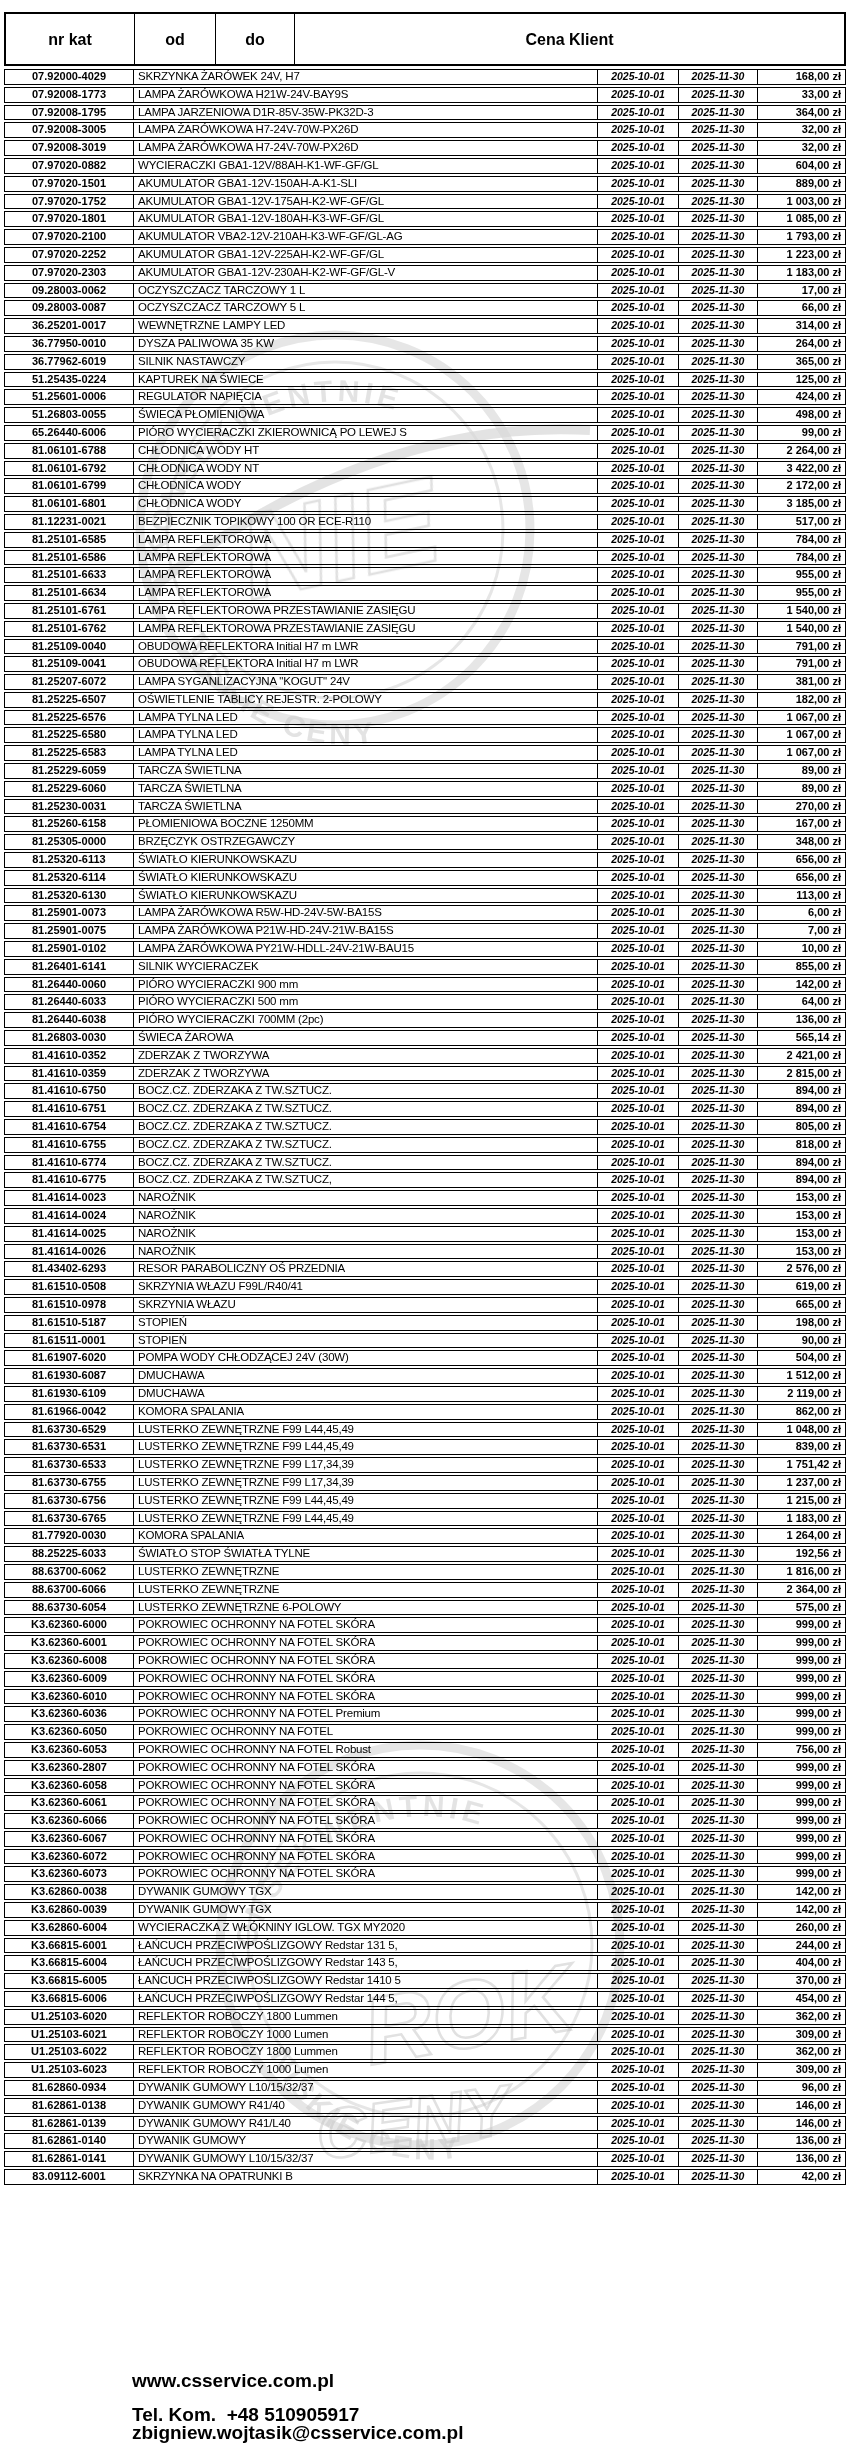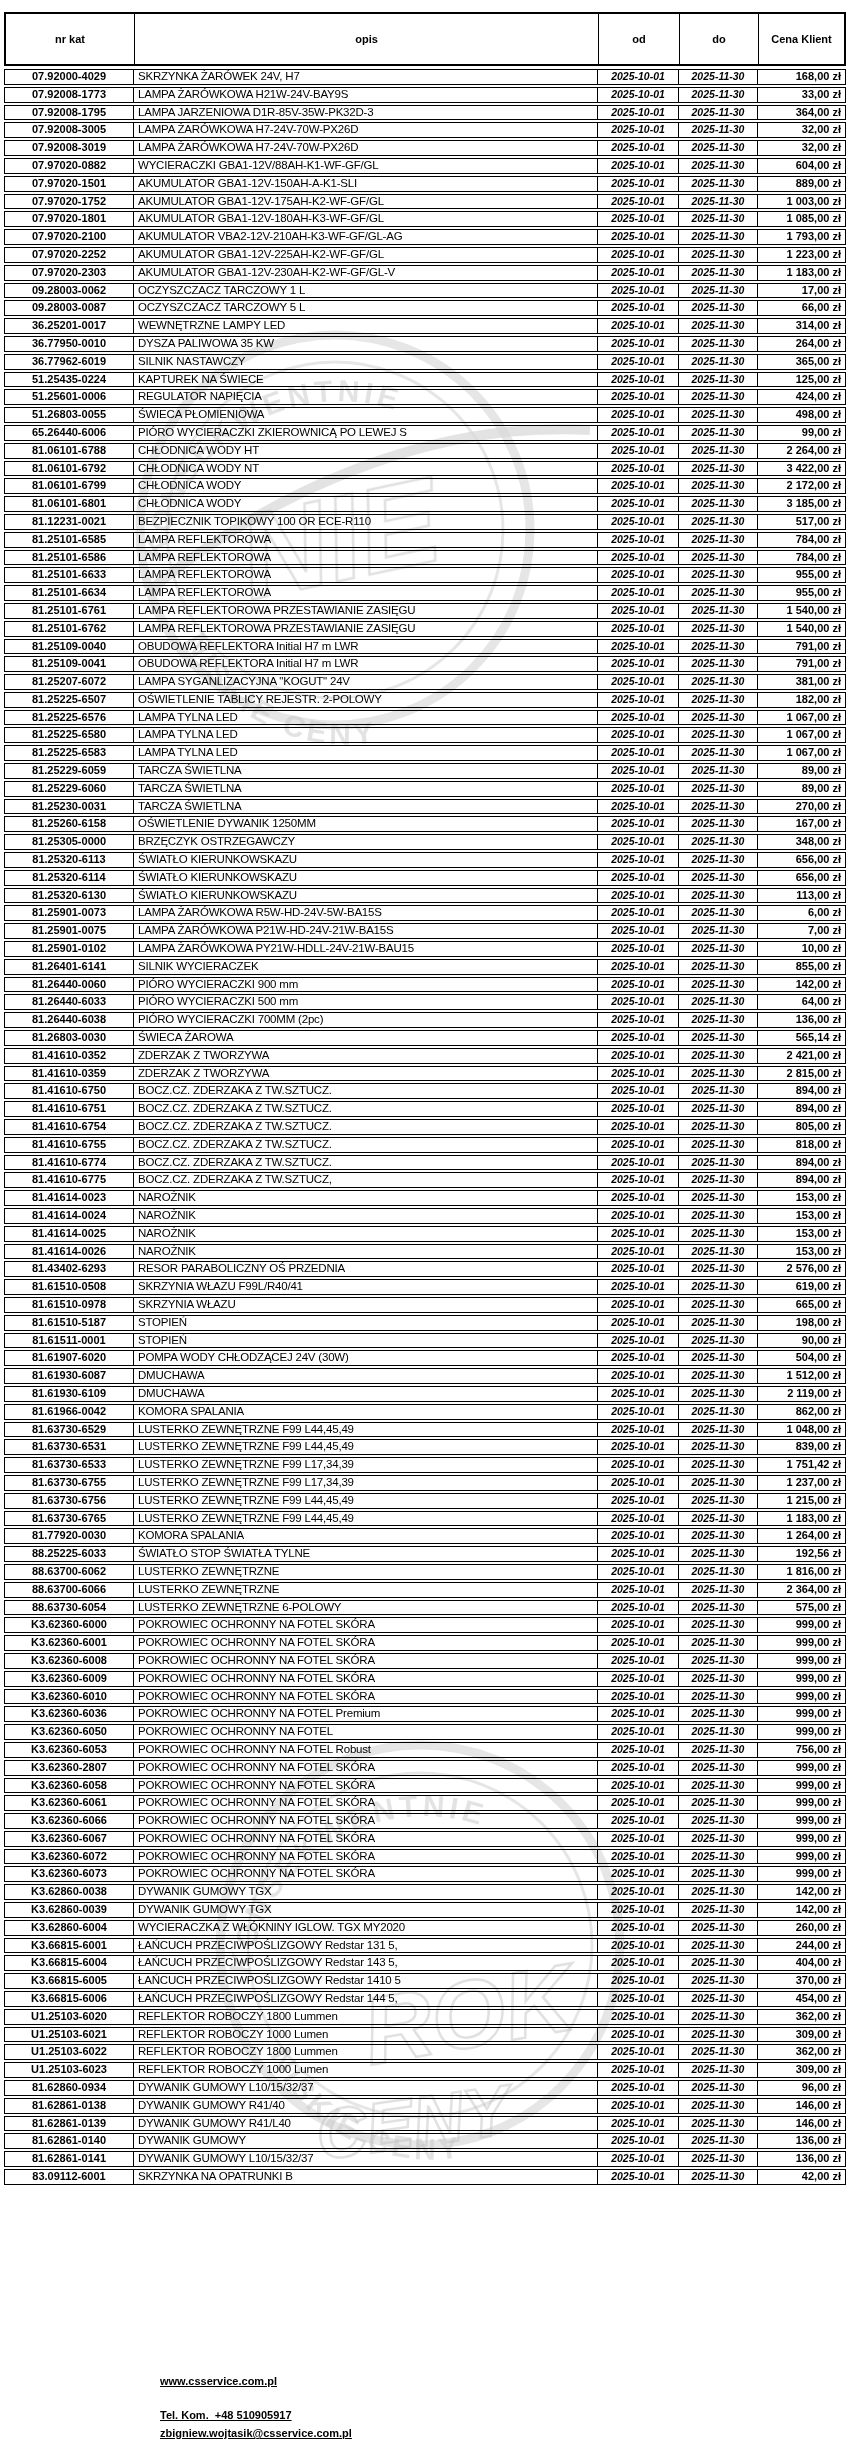--- a/index.html
+++ b/index.html
@@ -1,36 +1,36 @@
 <!DOCTYPE html>
 <html><head>
 <meta charset="utf-8">
 <style>
   html,body{margin:0;padding:0;background:#fff;}
   #page{position:relative;width:850px;height:2454px;background:#ffffff;overflow:hidden;
         font-family:"Liberation Sans",sans-serif;color:#000;}
   #watermarks{position:absolute;left:0;top:0;width:850px;height:2454px;pointer-events:none;}
   #pricetable{position:absolute;left:4px;top:12px;width:842px;}
   .thead{display:flex;height:54px;border:2px solid #000;box-sizing:border-box;margin-bottom:3px;}
-  .hcell{display:flex;align-items:center;justify-content:center;font-weight:bold;font-size:11px;
+  .hcell{display:flex;align-items:center;justify-content:center;font-weight:bold;font-size:16px;
          text-align:center;box-sizing:border-box;line-height:13px;}
   .row{display:flex;height:15.8px;border:1px solid #000;box-sizing:border-box;margin-bottom:2px;
        background:transparent;}
   .cell{box-sizing:border-box;overflow:hidden;white-space:nowrap;line-height:13.5px;}
   .c-nr  {width:129px;border-right:1px solid #000;text-align:center;font-weight:bold;font-size:11px;}
   .c-opis{width:464px;border-right:1px solid #000;padding-left:4px;font-size:11.5px;letter-spacing:-0.2px;}
   .c-od  {width:81px;border-right:1px solid #000;text-align:center;font-weight:bold;font-style:italic;font-size:10.5px;}
   .c-do  {width:79px;border-right:1px solid #000;text-align:center;font-weight:bold;font-style:italic;font-size:10.5px;}
   .c-cena{flex:1;text-align:right;padding-right:4px;font-weight:bold;font-size:11px;}
   .h-nr{width:129px;border-right:1px solid #000;}
   .h-opis{width:464px;border-right:1px solid #000;}
   .h-od{width:81px;border-right:1px solid #000;}
   .h-do{width:79px;border-right:1px solid #000;}
   .h-cena{flex:1;padding:3px 8px;}
-  #footer{position:absolute;left:160px;top:2372px;font-weight:bold;font-size:11px;line-height:18px;text-decoration:underline;}
+  #footer{position:absolute;left:132px;top:2372px;font-weight:bold;font-size:19px;line-height:18px;}
   #footer div{white-space:pre;}
   .f-web{margin-bottom:16px;}
 </style>
 </head>
 <body>
 
 <div id="page">
 
   <svg id="watermarks" viewBox="0 0 850 2454" xmlns="http://www.w3.org/2000/svg">
     <defs>
@@ -55,21 +55,20 @@
     <g opacity="0.5" fill="none" stroke="#c2c2c2" stroke-width="2.5" font-family="Liberation Sans, sans-serif" font-weight="bold" font-style="italic">
       <text x="250" y="600" font-size="120" transform="rotate(-12 250 600)">NIE</text>
       <text x="370" y="2065" font-size="95" transform="rotate(-10 370 2065)">ROK</text>
       <text x="320" y="2160" font-size="70" transform="rotate(-8 320 2160)">CENY</text>
     </g>
   </svg>
 
   <div id="pricetable">
     <div class="thead">
       <div class="hcell h-nr">nr kat</div>
-      <div class="hcell h-opis">opis</div>
       <div class="hcell h-od">od</div>
       <div class="hcell h-do">do</div>
       <div class="hcell h-cena">Cena Klient</div>
     </div>
     <div id="rows">
     <div class="row">
       <div class="cell c-nr">07.92000-4029</div>
       <div class="cell c-opis">SKRZYNKA ŻARÓWEK 24V, H7</div>
       <div class="cell c-od">2025-10-01</div>
       <div class="cell c-do">2025-11-30</div>
@@ -399,21 +398,21 @@
     <div class="row">
       <div class="cell c-nr">81.25230-0031</div>
       <div class="cell c-opis">TARCZA ŚWIETLNA</div>
       <div class="cell c-od">2025-10-01</div>
       <div class="cell c-do">2025-11-30</div>
       <div class="cell c-cena">270,00 zł</div>
     </div>
 
     <div class="row">
       <div class="cell c-nr">81.25260-6158</div>
-      <div class="cell c-opis">OŚWIETLENIE DYWANIK 1250MM</div>
+      <div class="cell c-opis">PŁOMIENIOWA BOCZNE 1250MM</div>
       <div class="cell c-od">2025-10-01</div>
       <div class="cell c-do">2025-11-30</div>
       <div class="cell c-cena">167,00 zł</div>
     </div>
 
     <div class="row">
       <div class="cell c-nr">81.25305-0000</div>
       <div class="cell c-opis">BRZĘCZYK OSTRZEGAWCZY</div>
       <div class="cell c-od">2025-10-01</div>
       <div class="cell c-do">2025-11-30</div>

